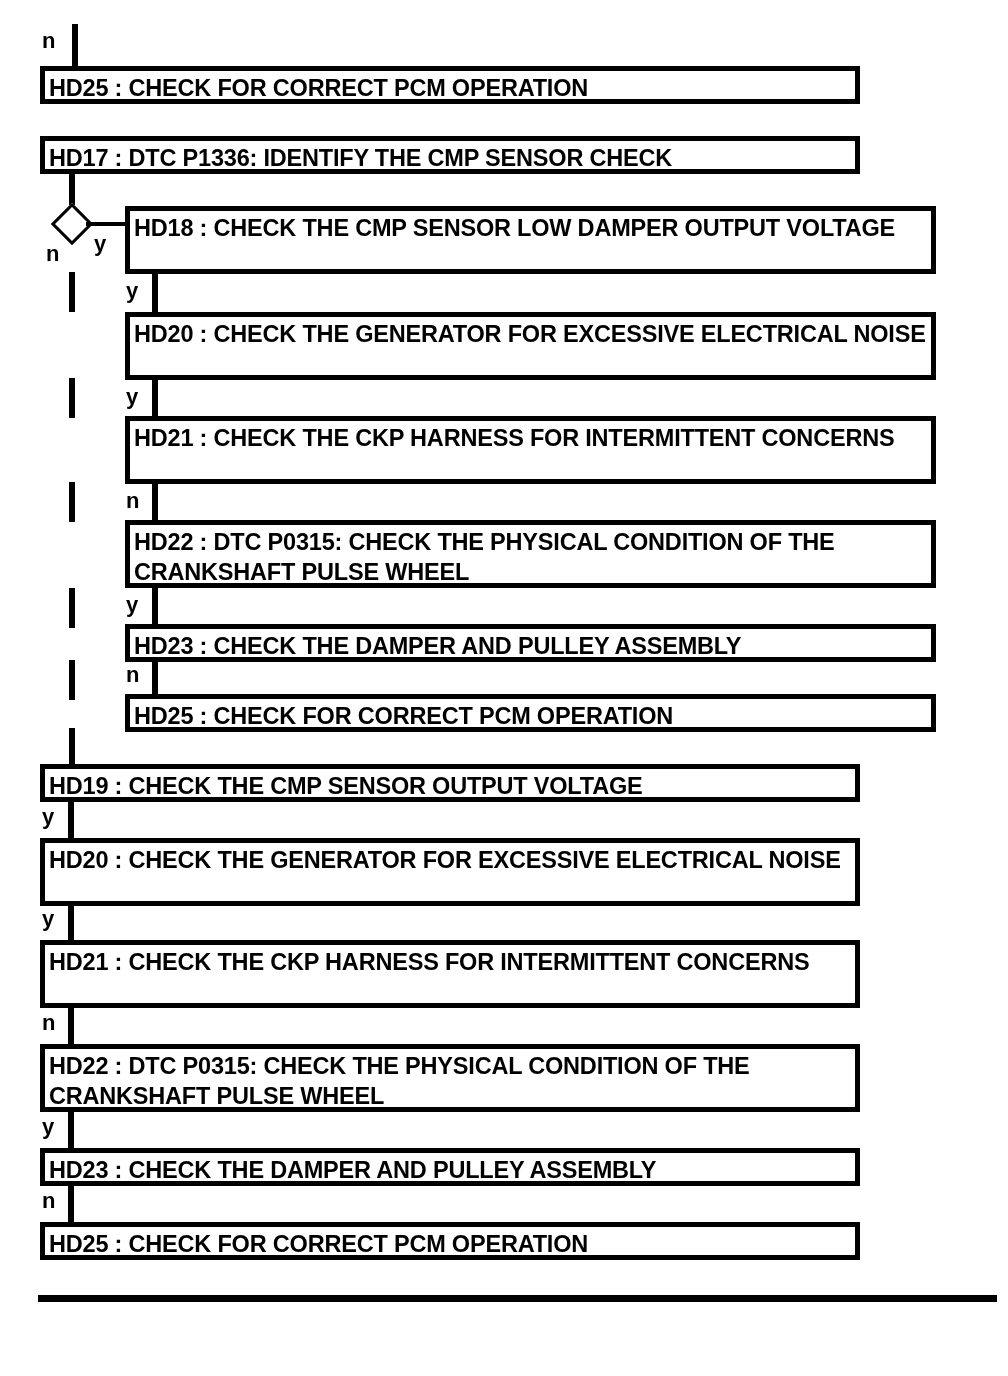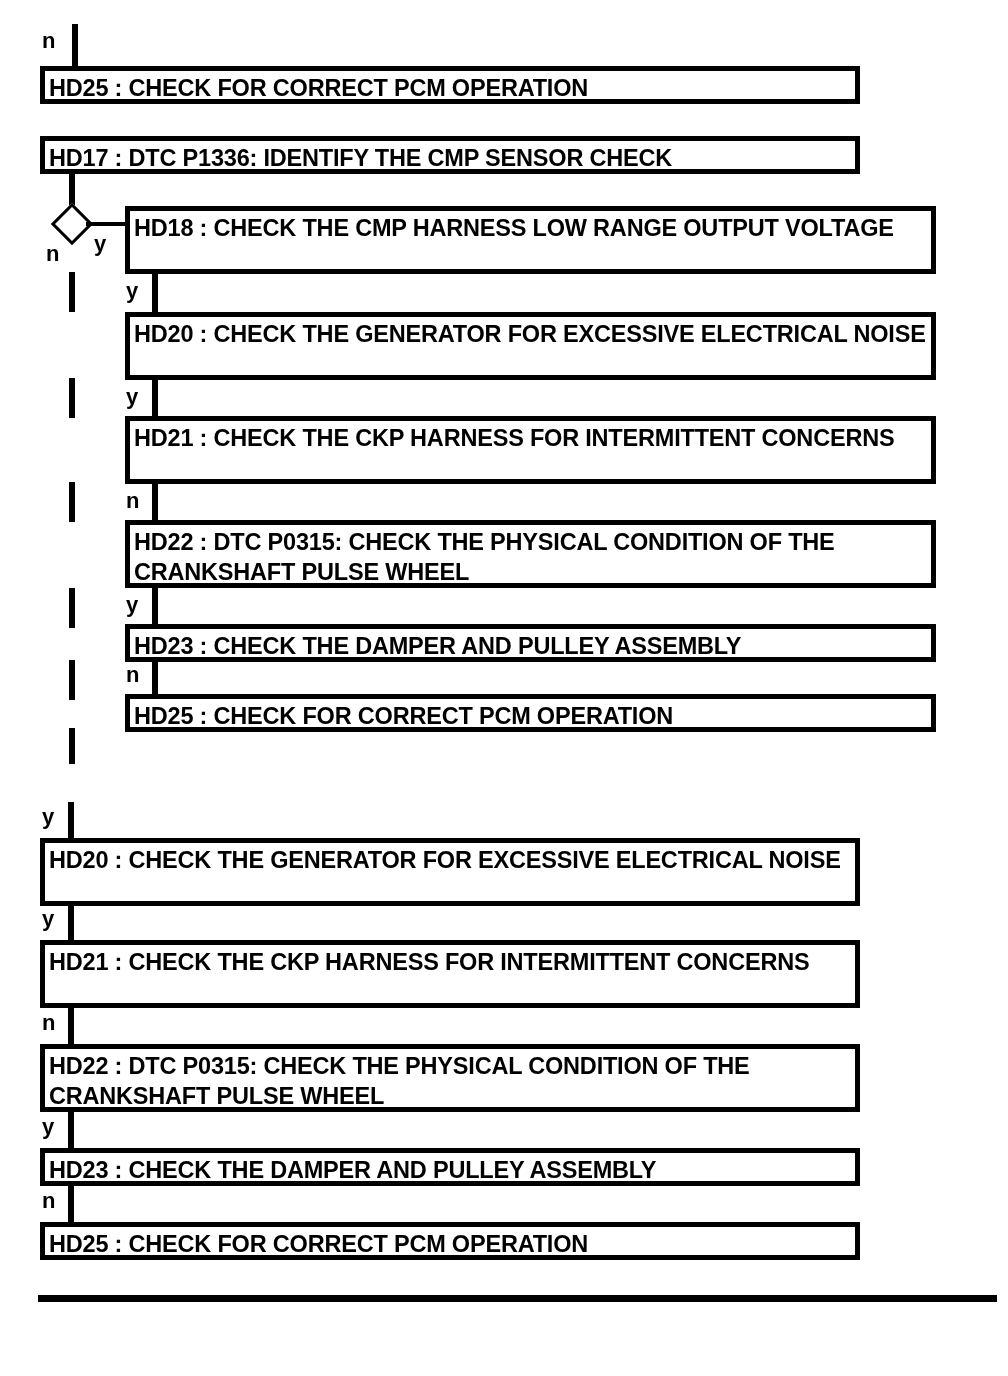--- a/index.html
+++ b/index.html
@@ -86,21 +86,21 @@
 
   <div class="thinline" style="left:86px; top:222px; width:42px;"></div>
 
   <div class="vline" style="left:69px; top:272px; height:40px;"></div>
   <div class="vline" style="left:69px; top:378px; height:40px;"></div>
   <div class="vline" style="left:69px; top:482px; height:40px;"></div>
   <div class="vline" style="left:69px; top:588px; height:40px;"></div>
   <div class="vline" style="left:69px; top:660px; height:40px;"></div>
   <div class="vline" style="left:69px; top:728px; height:36px;"></div>
 
-  <div class="node" style="left:125px; top:206px; width:811px; height:68px;">HD18 : CHECK THE CMP HARNESS LOW RANGE OUTPUT VOLTAGE</div>
+  <div class="node" style="left:125px; top:206px; width:811px; height:68px;">HD18 : CHECK THE CMP SENSOR LOW DAMPER OUTPUT VOLTAGE</div>
 
   <div class="vline" style="left:152px; top:274px; height:38px;"></div>
   <div class="blabel" style="left:126px; top:280px;">y</div>
 
   <div class="node" style="left:125px; top:312px; width:811px; height:68px;">HD20 : CHECK THE GENERATOR FOR EXCESSIVE ELECTRICAL NOISE</div>
 
   <div class="vline" style="left:152px; top:380px; height:38px;"></div>
   <div class="blabel" style="left:126px; top:386px;">y</div>
 
   <div class="node" style="left:125px; top:416px; width:811px; height:68px;">HD21 : CHECK THE CKP HARNESS FOR INTERMITTENT CONCERNS</div>
@@ -113,20 +113,21 @@
   <div class="vline" style="left:152px; top:588px; height:38px;"></div>
   <div class="blabel" style="left:126px; top:594px;">y</div>
 
   <div class="node" style="left:125px; top:624px; width:811px; height:38px;">HD23 : CHECK THE DAMPER AND PULLEY ASSEMBLY</div>
 
   <div class="vline" style="left:152px; top:662px; height:32px;"></div>
   <div class="blabel" style="left:126px; top:664px;">n</div>
 
   <div class="node" style="left:125px; top:694px; width:811px; height:38px;">HD25 : CHECK FOR CORRECT PCM OPERATION</div>
 
+  <div class="node" style="left:40px; top:764px; width:820px; height:38px;">HD19 : CHECK THE CMP SENSOR OUTPUT VOLTAGE</div>
 
   <div class="vline" style="left:68px; top:802px; height:36px;"></div>
   <div class="blabel" style="left:42px; top:806px;">y</div>
 
   <div class="node" style="left:40px; top:838px; width:820px; height:68px;">HD20 : CHECK THE GENERATOR FOR EXCESSIVE ELECTRICAL NOISE</div>
 
   <div class="vline" style="left:68px; top:906px; height:34px;"></div>
   <div class="blabel" style="left:42px; top:908px;">y</div>
 
   <div class="node" style="left:40px; top:940px; width:820px; height:68px;">HD21 : CHECK THE CKP HARNESS FOR INTERMITTENT CONCERNS</div>

